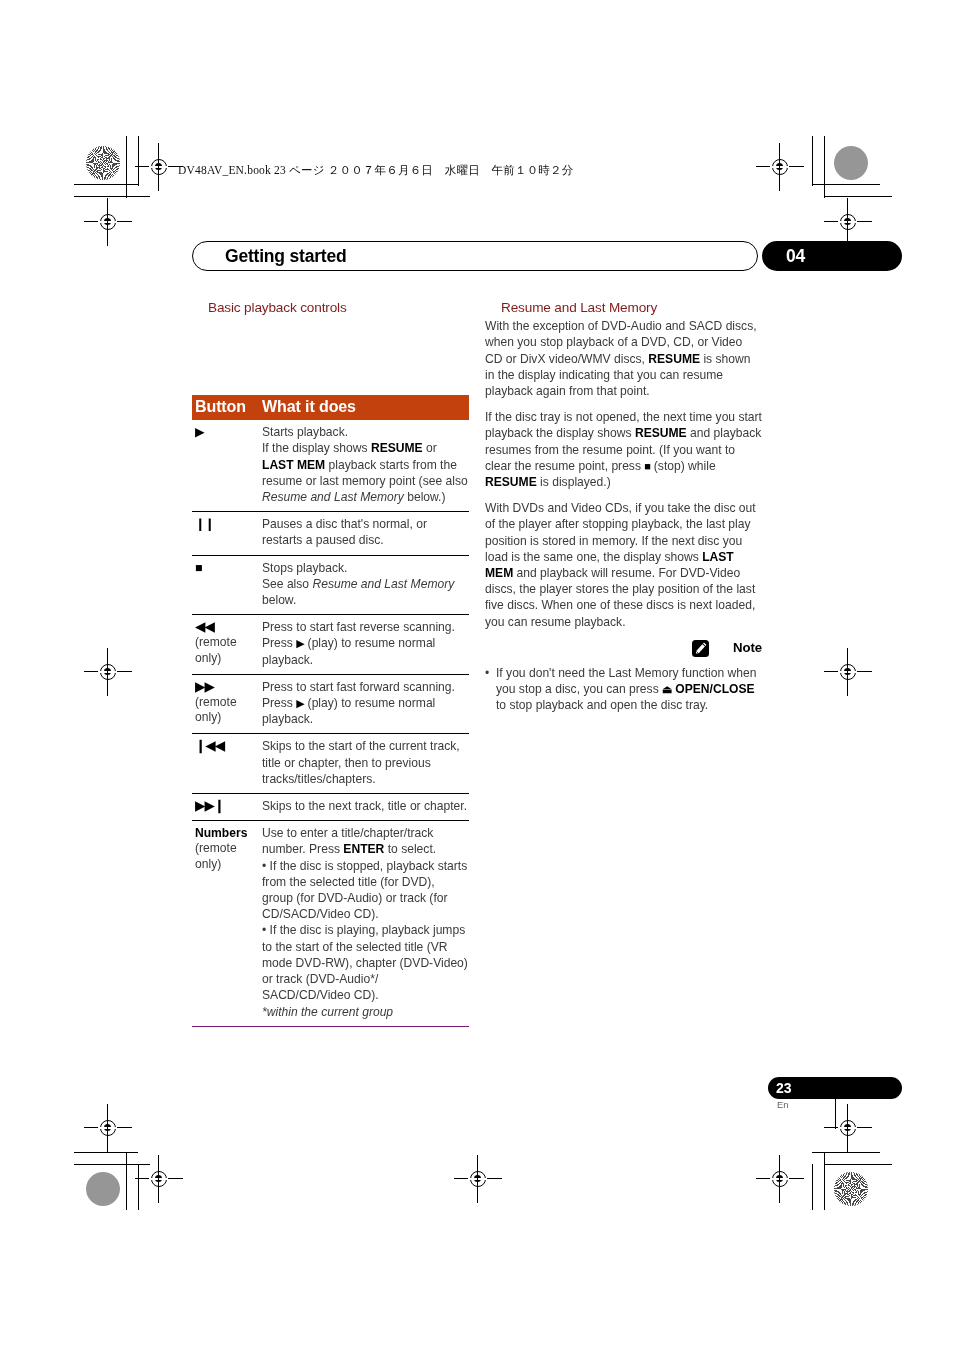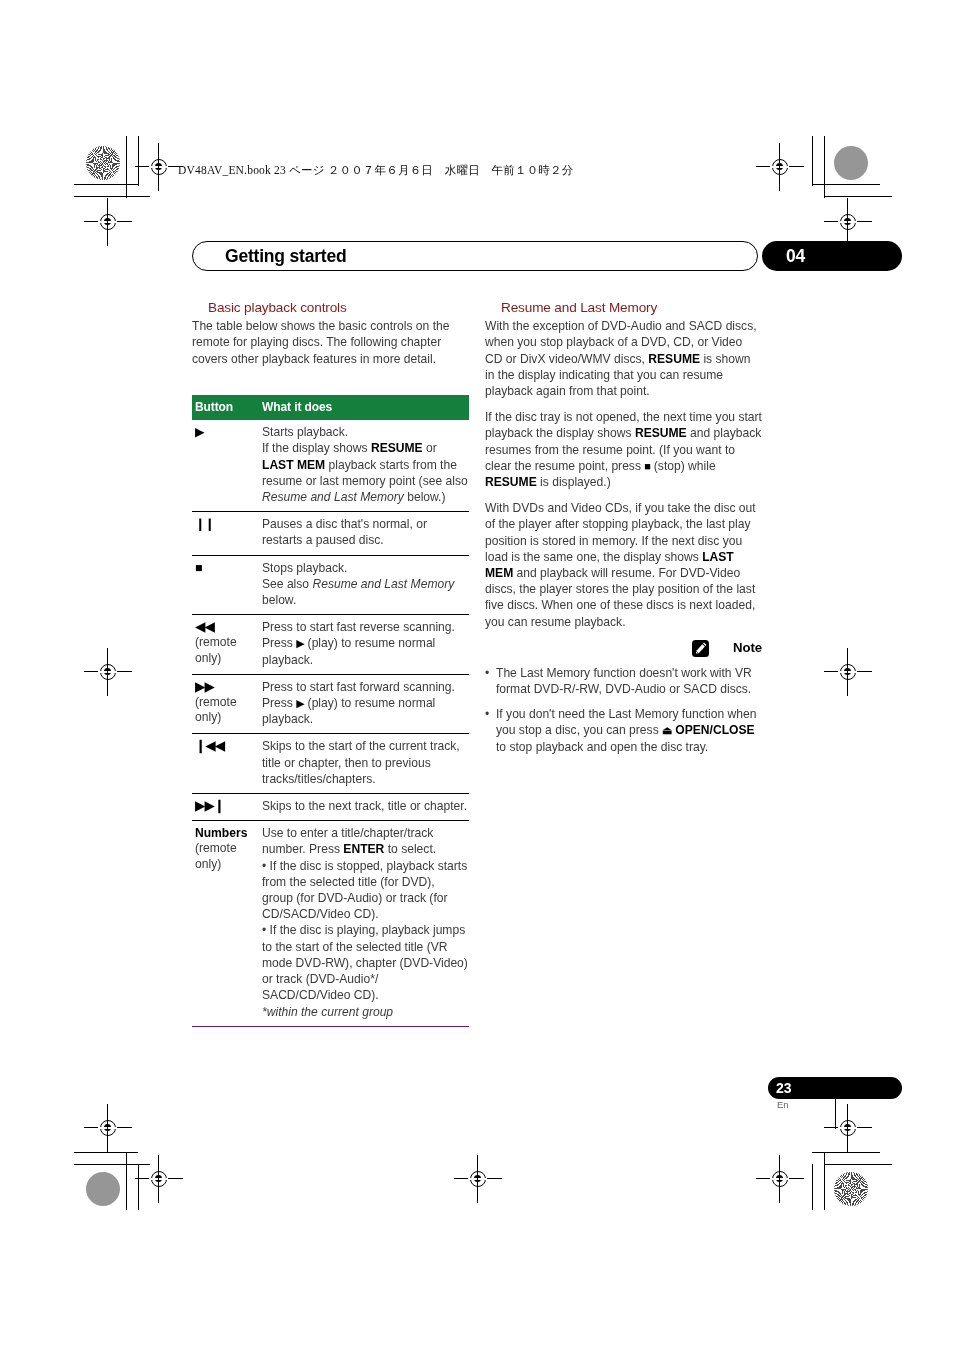--- a/index.html
+++ b/index.html
@@ -107,23 +107,23 @@
   
   table.ctrl {
     position: absolute;
     left: 192px; top: 395px;
     width: 277px;
     border-collapse: collapse;
     font-size: 12.1px;
     line-height: 16.2px;
   }
   table.ctrl thead th {
-    background: #15803d;
+    background: #c2410c;
     color: #fff;
-    font-size: 12px;
+    font-size: 16px;
     font-weight: bold;
     text-align: left;
     padding: 4px 0 5px 0;
     letter-spacing: -0.1px;
   }
   table.ctrl thead th.c1 { padding-left: 3px; width: 66px; }
   table.ctrl thead th.c2 { padding-left: 4px; }
   table.ctrl tbody td {
     vertical-align: top;
     border-bottom: 1.5px solid #000;
@@ -287,21 +287,20 @@
 
 <div class="titlebar">
   <div class="tlabel">Getting started</div>
 </div>
 <div class="chapnum">
   <div class="num">04</div>
 </div>
 
 <div class="col left">
   <h2 class="sec">Basic playback controls</h2>
-  <p class="body">The table below shows the basic controls on the remote for playing discs. The following chapter covers other playback features in more detail.</p>
 </div>
 
 <table class="ctrl">
   <thead>
     <tr>
       <th class="c1">Button</th>
       <th class="c2">What it does</th>
     </tr>
   </thead>
   <tbody>
@@ -402,21 +401,20 @@
       <span class="note-icon">
         <svg width="12" height="12" viewBox="0 0 12 12" aria-hidden="true">
           <path d="M1.2 9.0 L7.4 2.3 L9.9 4.6 L3.7 11.3 L0.9 11.6 Z" fill="#ffffff"></path>
           <path d="M8.0 1.6 L9.0 0.6 L11.4 2.9 L10.5 3.9 Z" fill="#ffffff"></path>
           <path d="M1.1 9.2 L3.5 11.4" stroke="#000000" stroke-width="0.7" fill="none"></path>
         </svg>
       </span>
       <span class="note-title">Note</span>
     </div>
     <ul class="notelist">
-      <li>The Last Memory function doesn't work with VR format DVD-R/-RW, DVD-Audio or SACD discs.</li>
       <li>
         If you don't need the Last Memory function when you stop a disc, you can press <b><span class="inlineglyph">⏏</span> OPEN/CLOSE</b> to stop playback and open the disc tray.
       </li>
     </ul>
   </div>
 </div>
 
 <div class="pagenum">
   <span>23</span>
 </div>

